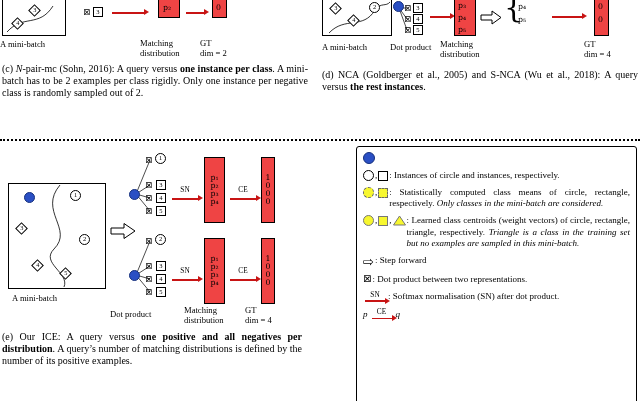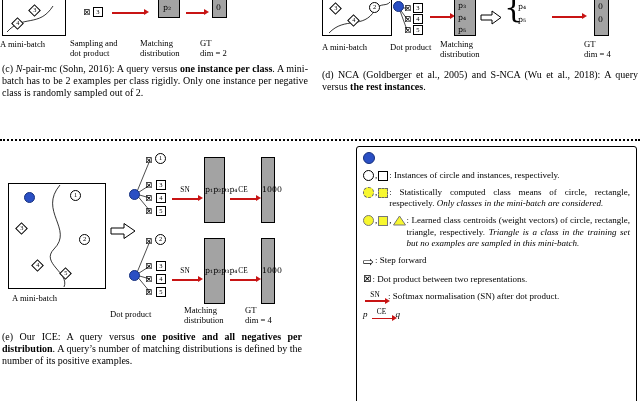--- a/index.html
+++ b/index.html
@@ -14,22 +14,22 @@
         display:flex;align-items:center;justify-content:center}
   .diam>span{transform:rotate(-45deg);font-size:6.3px;line-height:1}
   .inst{position:absolute;width:11px;height:11px;border:1px solid #000;border-radius:50%;background:#fff;
         display:flex;align-items:center;justify-content:center;font-size:6.5px;line-height:1}
   .qc{position:absolute;width:11px;height:11px;border-radius:50%;background:var(--query-blue,#2a4fc4);
       border:1px solid var(--query-blue-edge,#16307d)}
   .nbox{position:absolute;width:9.5px;height:9.5px;border:1px solid #000;background:#fff;
         display:flex;align-items:center;justify-content:center;font-size:6.5px;line-height:1}
   .xg{position:absolute;font-size:8.5px;line-height:1;font-family:"DejaVu Sans",sans-serif}
   .glyph{font-family:"DejaVu Sans",sans-serif}
-  .colbox{position:absolute;border:1px solid #000;background:#a3a3a3;display:flex;
-          align-items:center;justify-content:flex-start}
+  .colbox{position:absolute;border:1px solid #000;background:#ef4444;display:flex;flex-direction:column;
+          align-items:center;justify-content:center}
   .pt{font-size:7.8px;line-height:1;font-family:"DejaVu Serif",serif}
   .fv{position:absolute;font-size:7.8px;line-height:1;font-family:"DejaVu Serif",serif}
   .rarr{position:absolute;height:1.8px;background:var(--arrow-red,#c81414)}
   .rarr::after{content:"";position:absolute;right:-5px;top:-2.8px;width:0;height:0;
                border-left:5.5px solid var(--arrow-red,#c81414);
                border-top:3.6px solid transparent;border-bottom:3.6px solid transparent}
   .alb{position:absolute;font-size:7.3px;line-height:1;text-align:center}
   .sep{position:absolute;left:0;width:640px;border-top:2px dotted #000}
   .brace{position:absolute;font-size:30px;line-height:1;font-family:"DejaVu Serif",serif}
   .legend{position:absolute;border:1.6px solid #000;border-radius:3px;background:#fff;
@@ -81,24 +81,20 @@
   <div class="rarr" style="left:112px;top:12px;width:32px"></div>
   <div class="colbox" style="left:158px;top:-30px;width:22px;height:48px"></div>
   <span class="fv" style="left:163px;top:4px">p₂</span>
   <div class="rarr" style="left:186px;top:12px;width:18px"></div>
   <div class="colbox" style="left:212px;top:-30px;width:15px;height:48px"></div>
   <span class="fv" style="left:216px;top:4px">0</span>
 
   <div class="dlbl" style="left:0px;top:39px;width:66px">
       <div>A mini-batch</div>
     </div>
-  <div class="dlbl" style="left:70px;top:38px;width:60px">
-    <div>Sampling and</div>
-    <div>dot product</div>
-  </div>
   <div class="dlbl" style="left:140px;top:38px;width:56px">
     <div>Matching</div>
     <div>distribution</div>
   </div>
   <div class="dlbl" style="left:200px;top:38px;width:48px">
     <div>GT</div>
     <div>dim = 2</div>
   </div>
 
   <div class="cap" style="left:2px;top:63px;width:306px">

